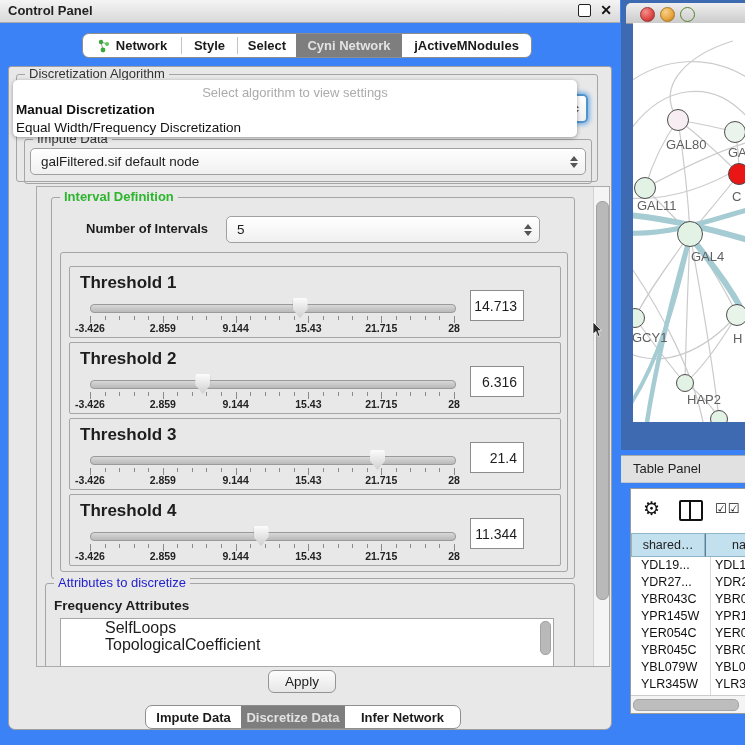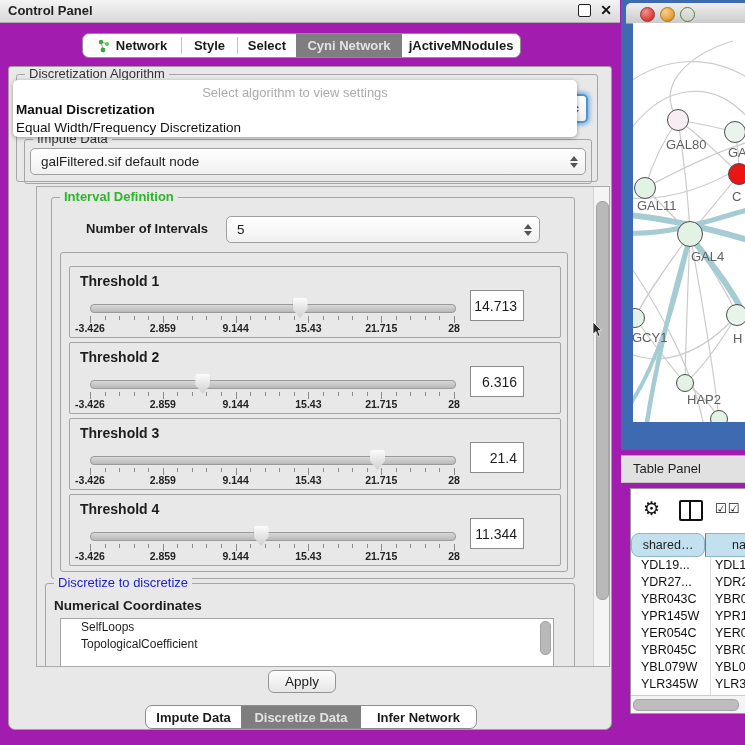--- a/index.html
+++ b/index.html
@@ -1,16 +1,16 @@
 <!DOCTYPE html>
 <html><head>
 <meta charset="utf-8">
 <style>
   html,body{margin:0;padding:0;background:#d9d9d9;}
-  #root{position:relative;width:745px;height:745px;background:#a21caf;overflow:hidden;
+  #root{position:relative;width:745px;height:745px;background:#3b82f6;overflow:hidden;
         font-family:"Liberation Sans",sans-serif;color:#1d1d1d;}
   
   .titlebar{position:absolute;left:0;top:0;width:620px;height:22px;
     background:linear-gradient(#f4f4f4,#d9d9d9);border-bottom:1px solid #ababab;}
   .titlebar .wt{position:absolute;left:8px;top:3px;font-size:13px;font-weight:600;color:#222;}
   .tb-btns{position:absolute;right:8px;top:4px;display:flex;gap:9px;align-items:center;}
   .float-btn{width:11px;height:11px;border:1.8px solid #222;border-radius:2px;background:#fff;}
   .close-btn{font-size:14px;font-weight:bold;color:#111;line-height:13px;}
   .pill{position:absolute;display:flex;background:#fff;border:1px solid #8e8e8e;border-radius:7px;overflow:hidden;}
   .seg{display:flex;align-items:center;justify-content:center;font-size:13px;font-weight:600;color:#1a1a1a;gap:5px;}
@@ -30,35 +30,35 @@
   .stepper i{width:0;height:0;border-left:4px solid transparent;border-right:4px solid transparent;}
   .stepper i.up{border-bottom:5px solid #555;}
   .stepper i.dn{border-top:5px solid #555;}
   .blue-ring{box-shadow:0 0 4px 2px #7fb3e6;border:2px solid #4f94cd;}
   .scrollpane{position:absolute;left:36px;top:186px;width:572px;height:479px;
     border:1px solid #ababab;background:#e8e8e8;overflow:hidden;}
   .vscroll{position:absolute;right:0;top:0;bottom:0;width:15px;background:#f4f4f4;border-left:1px solid #d2d2d2;}
   .vthumb{position:absolute;left:1.5px;width:11px;border-radius:6px;background:#b9b9b9;border:1px solid #a2a2a2;}
   .tbox{position:relative;width:490px;height:70px;margin-bottom:4px;border:1px solid #a5a5a5;
     border-radius:2px;background:#e8e8e8;}
-  .tlabel{position:absolute;left:10px;top:6px;font-size:14px;font-weight:bold;text-align:right;}
+  .tlabel{position:absolute;left:10px;top:6px;font-size:17px;font-weight:bold;text-align:right;}
   .track{position:absolute;left:20px;top:37px;width:364px;height:7px;border-radius:4px;
     background:linear-gradient(#d8d8d8,#b9b9b9);border:1px solid #9a9a9a;}
   .thumb{position:absolute;top:31px;width:15px;height:20px;
     background:linear-gradient(#fcfcfc,#cfcfcf);
     clip-path:polygon(8% 0,92% 0,100% 10%,100% 55%,50% 100%,0 55%,0 10%);
     filter:drop-shadow(0 0 1px #777);}
   .tick{position:absolute;top:49px;width:1px;height:4px;background:#8a8a8a;}
   .tick.major{height:7px;}
   .slabels span{position:absolute;top:55px;transform:translateX(-50%);font-size:10.5px;font-weight:600;color:#222;white-space:nowrap;}
   .vbox{position:absolute;left:400px;top:23px;width:54px;height:31px;background:#fff;border:1px solid #8c8c8c;
     font-size:14px;text-align:right;padding-right:6px;box-sizing:border-box;line-height:30px;}
   .bold-label{position:absolute;font-size:13.5px;font-weight:bold;}
   .attr-list{position:absolute;background:#fff;border:1px solid #a5a5a5;overflow:hidden;}
-  .attr-item{font-size:12px;line-height:17px;padding-left:20px;white-space:nowrap;}
+  .attr-item{font-size:16px;line-height:17px;padding-left:20px;white-space:nowrap;margin-left:24px;}
   .mini-vscroll{position:absolute;right:2px;top:2px;width:11px;height:40px;}
   .mini-vthumb{width:9px;height:32px;border-radius:5px;background:#b9b9b9;border:1px solid #a2a2a2;}
   .apply{position:absolute;left:268px;top:670px;width:68px;height:23px;border:1px solid #949494;border-radius:6px;
     background:linear-gradient(#fdfdfd,#e6e6e6);font-size:13.5px;font-family:inherit;color:#1d1d1d;}
   
   .net-window{position:absolute;left:621px;top:0;width:124px;height:450px;background:#3d6ab0;}
   .net-titlebar{position:absolute;left:5px;top:3px;right:0;height:20px;border-top-left-radius:5px;
     background:linear-gradient(#efefef,#cbcbcb);border-bottom:1px solid #999;}
   .light{position:absolute;top:3.5px;width:13px;height:13px;border-radius:50%;}
   .net-canvas{position:absolute;left:12px;top:23px;right:0;height:399px;background:#fff;overflow:hidden;}
@@ -72,21 +72,21 @@
   .tp-card{position:absolute;left:630px;top:488px;width:116px;height:224px;background:#fff;
     border:1px solid #9a9a9a;overflow:hidden;}
   .tp-toolbar{position:absolute;left:0;top:0;right:0;height:44px;background:#fff;}
   .gear{position:absolute;left:12px;top:8px;font-size:19px;color:#111;font-family:"DejaVu Sans",sans-serif;}
   .colicon{position:absolute;left:48px;top:11px;width:20px;height:17px;border:2px solid #111;border-radius:2px;}
   .colicon:before{content:"";position:absolute;left:8px;top:0;bottom:0;width:2px;background:#111;}
   .checks{position:absolute;left:84px;top:12px;font-size:13px;color:#111;font-family:"DejaVu Sans",sans-serif;letter-spacing:1px;}
   .tp-head-row{position:absolute;left:0;top:44px;right:0;height:24px;display:flex;}
   .tp-hcell{background:#c2e0ee;border:1px solid #8fb5c9;box-sizing:border-box;font-size:12.5px;
     line-height:22px;color:#222;}
-  .tp-hcell.c1{width:80px;text-align:center;border-radius:8px;}
+  .tp-hcell.c1{width:80px;text-align:center;}
   .tp-hcell.c2{flex:1;border-left:1px solid #5f7f90;padding-left:26px;}
   .tp-rows{position:absolute;left:0;top:68px;right:0;}
   .tp-row{display:flex;height:17px;font-size:12.5px;line-height:17px;color:#111;}
   .tp-row .c1{width:80px;padding-left:10px;box-sizing:border-box;white-space:nowrap;}
   .tp-row .c2{flex:1;padding-left:4px;white-space:nowrap;overflow:hidden;}
   .tp-divider{position:absolute;left:79px;top:68px;width:1px;height:138px;background:#d9d9d9;}
   .hscroll{position:absolute;left:0;right:0;top:206px;height:18px;background:#f4f4f4;border-top:1px solid #ccc;}
   .hthumb{position:absolute;left:2px;right:8px;top:2.5px;height:10px;border-radius:5px;background:#bdbdbd;border:1px solid #a6a6a6;}
   
   .popup{position:absolute;left:13px;top:80px;width:564px;height:57px;background:#fff;border-radius:5px;
@@ -124,21 +124,21 @@
     <div class="seg" style="width:55px;">
         <span>Style</span>
       </div>
     <div class="sep"></div>
     <div class="seg" style="width:58px;">
         <span>Select</span>
       </div>
     <div class="seg sel" style="width:106px;">
         <span>Cyni Network</span>
       </div>
-    <div class="seg" style="width:118px;">
+    <div class="seg" style="width:129px;">
         <span>jActiveMNodules</span>
       </div>
   </div>
 
   <div class="panelA"></div>
 
   <div class="group" style="left:16px;top:74px;width:580px;height:106px;">
     <span class="legend dark">Discretization Algorithm</span>
   </div>
   <div class="combo blue-ring" style="left:28px;top:94px;width:556px;height:25px;">
@@ -344,22 +344,22 @@
                 <span style="left: 311.2px;">21.715</span>
                 <span style="left: 384px;">28</span>
               </div>
     <div class="vbox">11.344</div>
   </div>
 </div>
       </div>
     </div>
 
     <div class="group" style="left:8px;top:396px;width:528px;height:92px;">
-      <span class="legend blue">Discretize to discretize</span>
-      <div class="bold-label" style="left:8px;top:14px;">Numerical Coordinates</div>
+      <span class="legend blue">Attributes to discretize</span>
+      <div class="bold-label" style="left:8px;top:14px;">Frequency Attributes</div>
       <div class="attr-list" style="left:14px;top:34px;width:492px;height:58px;">
         <div id="attr-items">
             <div class="attr-item">SelfLoops</div>
             <div class="attr-item">TopologicalCoefficient</div>
           </div>
         <div class="mini-vscroll">
             <div class="mini-vthumb"></div>
           </div>
       </div>
     </div>
@@ -367,21 +367,21 @@
       <div class="vthumb" style="top:14px;height:397px;"></div>
     </div>
   </div>
 
   <button class="apply">Apply</button>
 
   <div class="pill" style="left:145px;top:705px;height:22px;">
     <div class="seg" style="width:95px;">
         <span>Impute Data</span>
       </div>
-    <div class="seg sel" style="width:120px;">
+    <div class="seg sel" style="width:104px;">
         <span>Discretize Data</span>
       </div>
     <div class="seg" style="width:115px;">
         <span>Infer Network</span>
       </div>
   </div>
 
   <div class="popup">
     <div class="ph">Select algorithm to view settings</div>
     <div class="opt hl">Manual Discretization</div>

